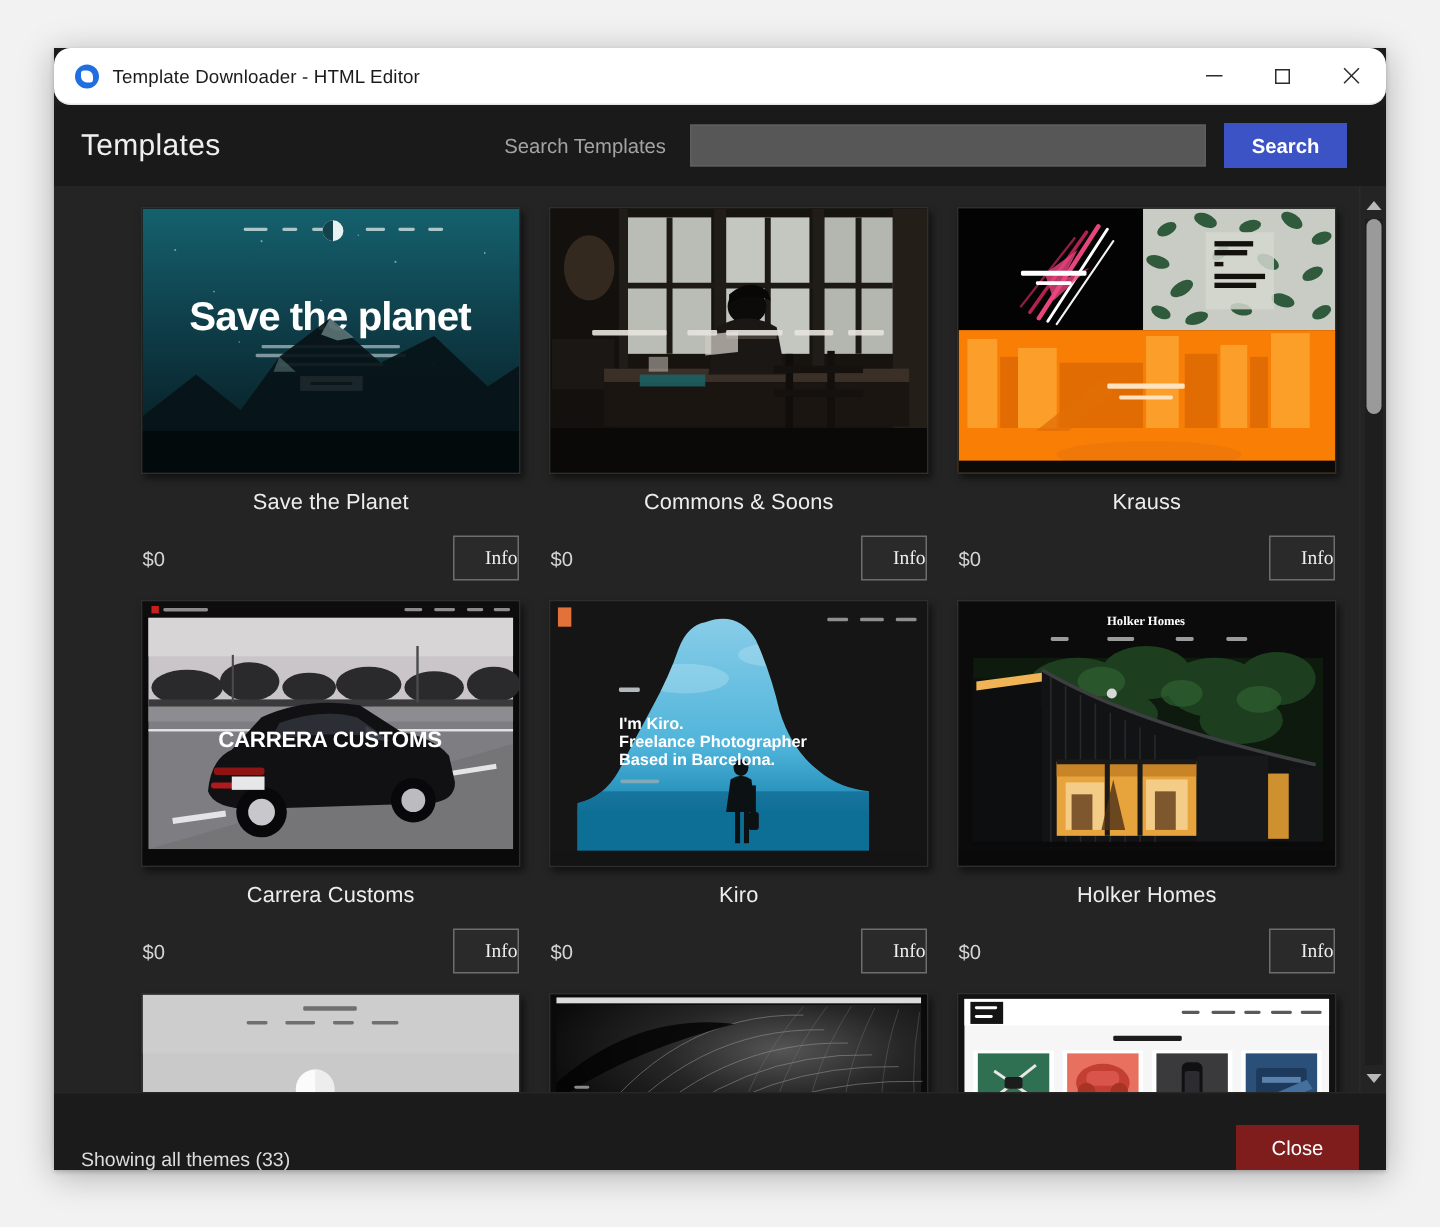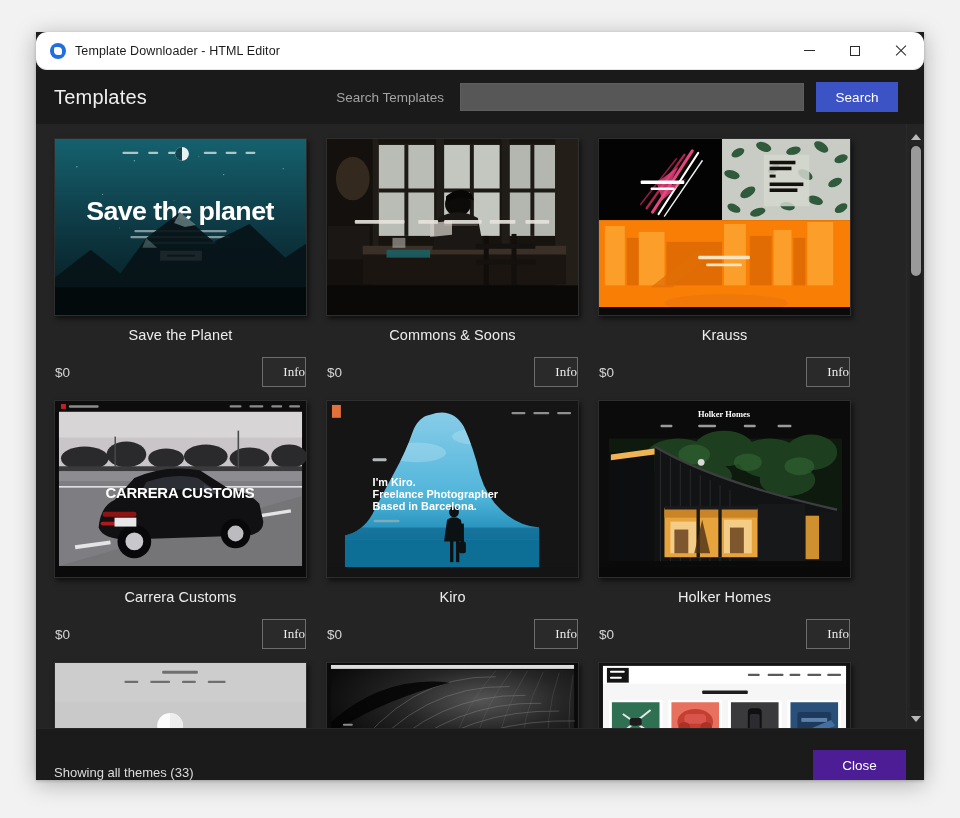--- a/index.html
+++ b/index.html
@@ -81,37 +81,38 @@
     width: 344px; height: 28px;
     background: #575757; border: 1px solid #5e5e5e;
     color: #f0f0f0; font-size: 13px;
     padding: 0 8px; font-family: inherit; outline: none;
   }
   #search-button {
     margin-left: 12px;
     width: 82px; height: 30px;
     background: #3b53c4; border: none;
     color: #ffffff; font-size: 13.5px;
-    font-family: inherit; cursor: pointer;
+    font-family: inherit; cursor: pointer; font-weight: bold;
   }
 
   
   #content-wrap { flex: 1 1 auto; display: flex; min-height: 0; background: #242424; }
   #grid-area {
     flex: 1 1 auto; min-width: 0;
     background: #242424;
     padding: 14px 14px 0 18px;
     overflow: hidden;
     position: relative;
   }
   #card-grid {
     display: grid;
     grid-template-columns: repeat(3, 253px);
     column-gap: 19px;
     row-gap: 9px;
+    margin-left: 40px;
   }
   .card { width: 253px; }
   .thumb {
     width: 253px; height: 178px;
     background: #0b0b0b;
     border: 1px solid #2e2e2e;
     box-shadow: 2px 3px 5px rgba(0,0,0,.55);
     overflow: hidden; position: relative;
     cursor: pointer;
   }
@@ -178,22 +179,22 @@
   #status-bar {
     height: 52px; flex: 0 0 52px;
     background: #1b1b1b;
     display: flex; align-items: flex-end;
     padding: 0 18px;
     border-top: 1px solid #262626;
   }
   #status-text { color: #dcdcdc; font-size: 13px; }
   #close-button {
     margin-left: auto;
-    width: 93px; height: 30px;
-    background: #4c1d95; border: none;
+    width: 82px; height: 30px;
+    background: #7f1d1d; border: none;
     color: #fff; font-size: 13.5px;
     font-family: inherit; cursor: pointer;
   }
 </style>
 </head>
 <body>
 
 <div id="app-window">
 
   <div id="title-bar">

